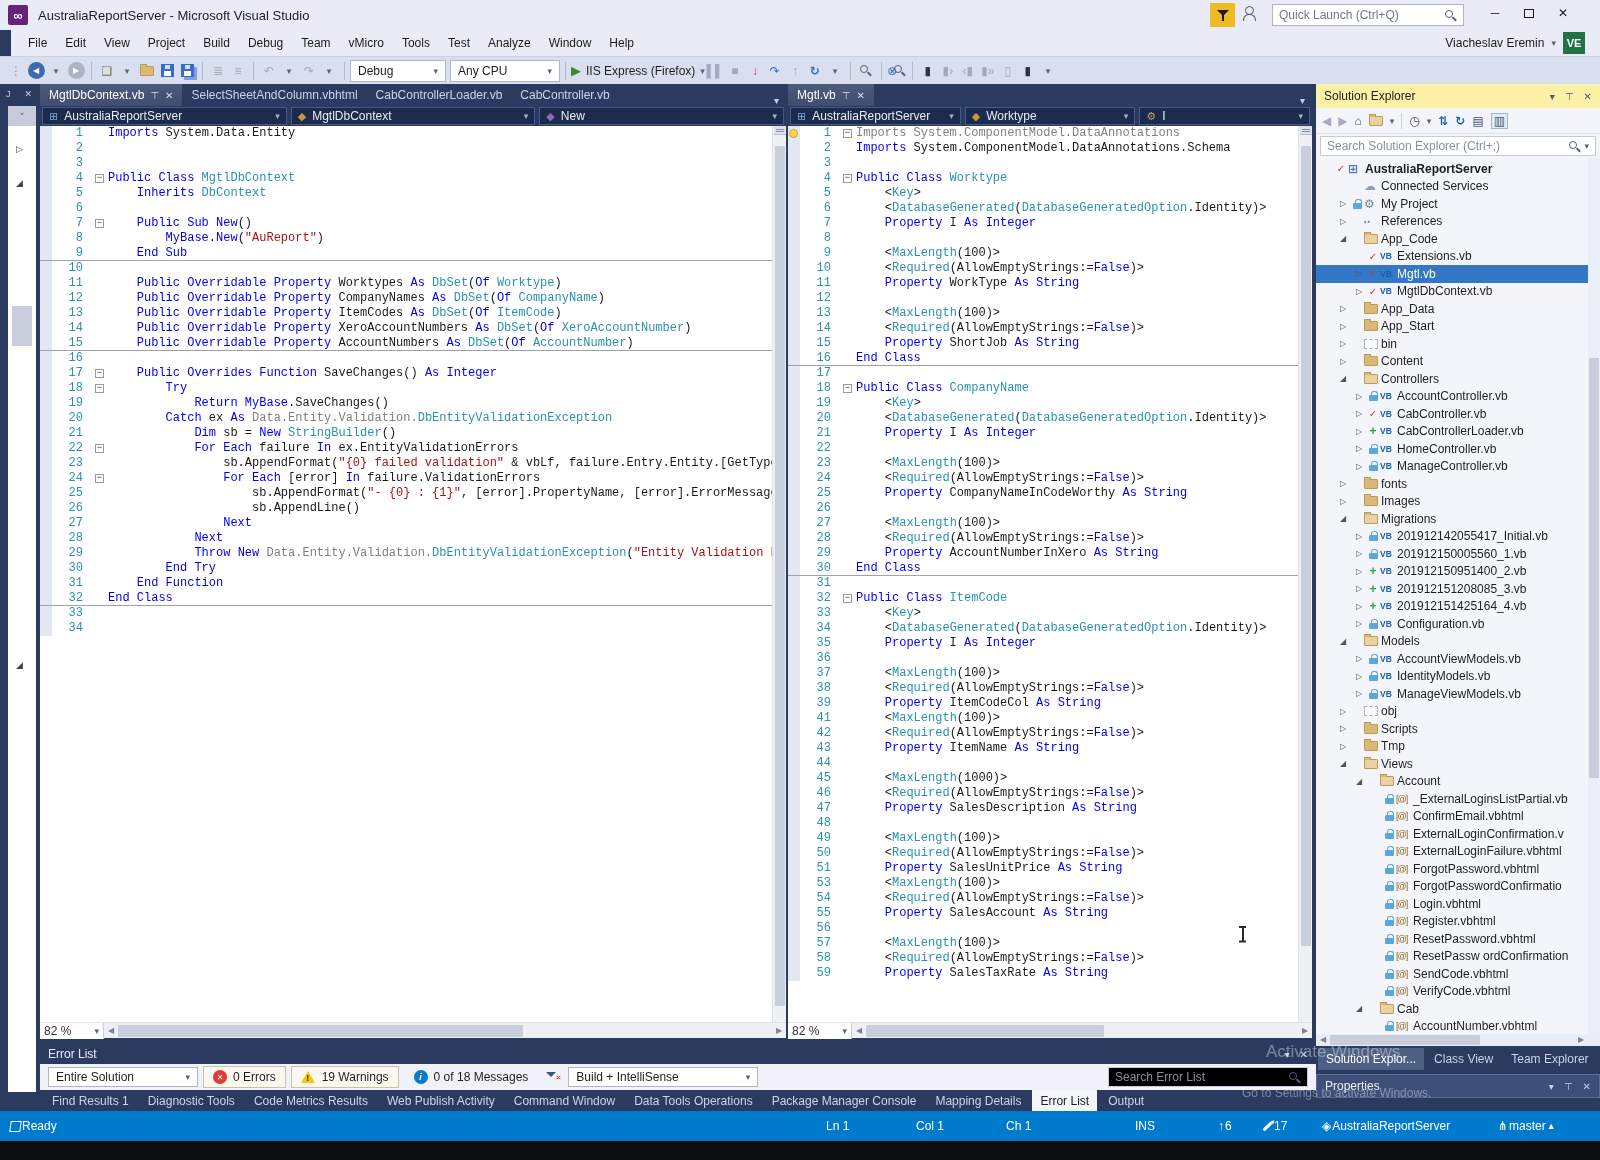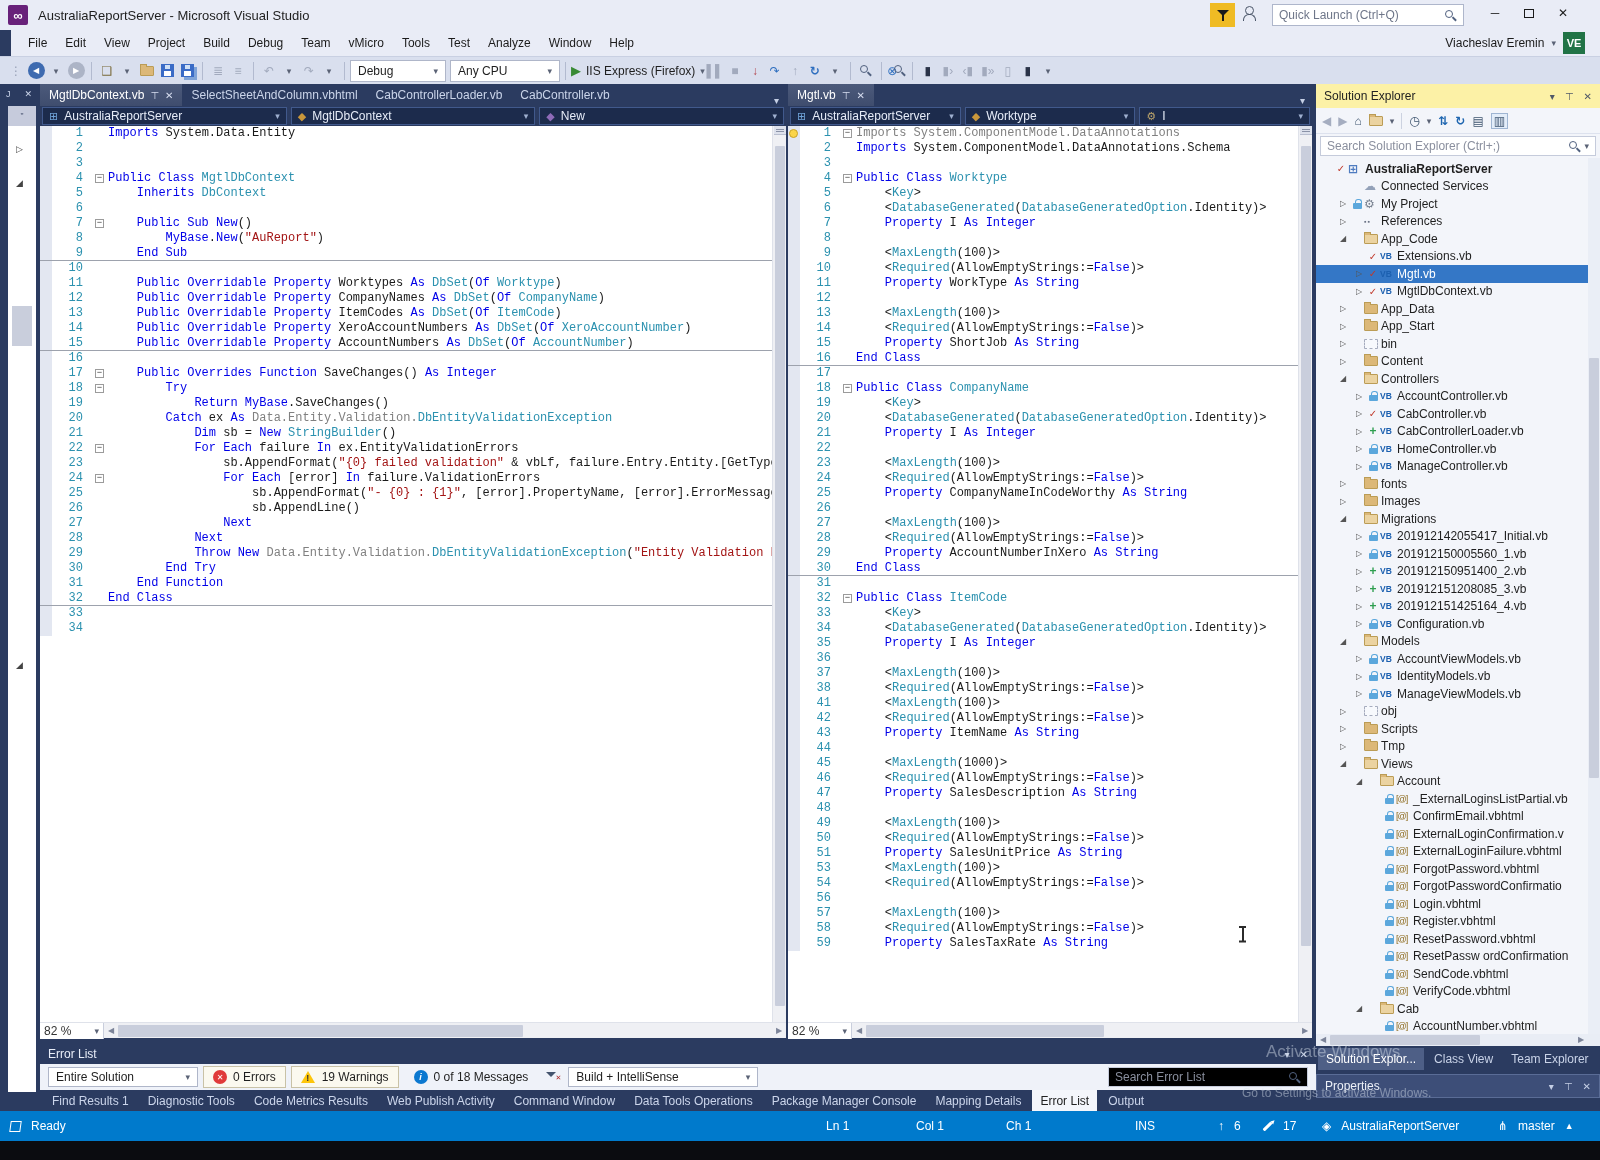--- a/index.html
+++ b/index.html
@@ -158,21 +158,21 @@
   #el-search{margin-left:auto;width:200px;height:20px;background:#000000;border:1px solid #C5CBDB;display:flex;align-items:center;padding:0 6px;color:#8A8F9E;flex:none;}
   #el-search .mag{margin-left:auto;}
 
   
   #bottom-tabs{position:absolute;left:40px;top:1090px;width:1276px;height:21px;display:flex;gap:3px;align-items:center;padding-left:4px;}
   .b-tab{padding:0 8px;height:21px;display:flex;align-items:center;color:#CBD5EB;white-space:nowrap;}
   .b-tab.active{background:#F4F6FB;color:#222;}
 
   
   #status{position:absolute;left:0;top:1111px;width:1600px;height:30px;background:#007ACC;color:#fff;}
-  #status .sb{position:absolute;top:0;height:30px;display:flex;align-items:center;gap:10px;}
+  #status .sb{position:absolute;top:0;height:30px;display:flex;align-items:center;gap:1px;}
   .ico-sq{width:11px;height:11px;border:1.5px solid #fff;transform:skewX(-8deg);}
   .ico-pencil{width:11px;height:3px;background:#fff;transform:rotate(-45deg);border-radius:1px;position:relative;}
   .ico-pencil::after{content:"";position:absolute;right:-4px;top:-0.5px;border-top:2px solid transparent;border-bottom:2px solid transparent;border-left:4px solid #fff;}
   #footer-black{position:absolute;left:0;top:1141px;width:1600px;height:19px;background:#0B0C10;}
 
   
   #watermark-1{position:absolute;left:1266px;top:1042px;font-size:17px;color:rgba(218,226,238,0.45);z-index:40;}
   #watermark-2{position:absolute;left:1242px;top:1086px;font-size:12px;color:rgba(218,226,238,0.45);z-index:40;}
   #ibeam{position:absolute;left:1238px;top:926px;width:9px;height:16px;z-index:45;}
   #ibeam::before{content:"";position:absolute;left:4px;top:0;width:1.5px;height:16px;background:#2B2B2B;}
@@ -477,33 +477,35 @@
           <div class="cl-row"><span class="cl-margin"></span><span class="cl-ln">29</span><span class="cl-fold"></span><span class="cl-code"><span class="tk-p">    </span><span class="tk-k">Property</span><span class="tk-p"> AccountNumberInXero </span><span class="tk-k">As String</span></span></div>
           <div class="cl-row sep"><span class="cl-margin"></span><span class="cl-ln">30</span><span class="cl-fold"></span><span class="cl-code"><span class="tk-k">End Class</span></span></div>
           <div class="cl-row"><span class="cl-margin"></span><span class="cl-ln">31</span><span class="cl-fold"></span><span class="cl-code"></span></div>
           <div class="cl-row"><span class="cl-margin"></span><span class="cl-ln">32</span><span class="cl-fold"><span class="fold-box">−</span></span><span class="cl-code"><span class="tk-k">Public Class</span><span class="tk-t"> ItemCode</span></span></div>
           <div class="cl-row"><span class="cl-margin"></span><span class="cl-ln">33</span><span class="cl-fold"></span><span class="cl-code"><span class="tk-p">    &lt;</span><span class="tk-t">Key</span><span class="tk-p">&gt;</span></span></div>
           <div class="cl-row"><span class="cl-margin"></span><span class="cl-ln">34</span><span class="cl-fold"></span><span class="cl-code"><span class="tk-p">    &lt;</span><span class="tk-t">DatabaseGenerated</span><span class="tk-p">(</span><span class="tk-t">DatabaseGeneratedOption</span><span class="tk-p">.Identity)&gt;</span></span></div>
           <div class="cl-row"><span class="cl-margin"></span><span class="cl-ln">35</span><span class="cl-fold"></span><span class="cl-code"><span class="tk-p">    </span><span class="tk-k">Property</span><span class="tk-p"> I </span><span class="tk-k">As Integer</span></span></div>
           <div class="cl-row"><span class="cl-margin"></span><span class="cl-ln">36</span><span class="cl-fold"></span><span class="cl-code"></span></div>
           <div class="cl-row"><span class="cl-margin"></span><span class="cl-ln">37</span><span class="cl-fold"></span><span class="cl-code"><span class="tk-p">    &lt;</span><span class="tk-t">MaxLength</span><span class="tk-p">(100)&gt;</span></span></div>
           <div class="cl-row"><span class="cl-margin"></span><span class="cl-ln">38</span><span class="cl-fold"></span><span class="cl-code"><span class="tk-p">    &lt;</span><span class="tk-t">Required</span><span class="tk-p">(AllowEmptyStrings:=</span><span class="tk-k">False</span><span class="tk-p">)&gt;</span></span></div>
+          <div class="cl-row"><span class="cl-margin"></span><span class="cl-ln">39</span><span class="cl-fold"></span><span class="cl-code"><span class="tk-p">    </span><span class="tk-k">Property</span><span class="tk-p"> ItemCodeCol </span><span class="tk-k">As String</span></span></div>
           <div class="cl-row"><span class="cl-margin"></span><span class="cl-ln">41</span><span class="cl-fold"></span><span class="cl-code"><span class="tk-p">    &lt;</span><span class="tk-t">MaxLength</span><span class="tk-p">(100)&gt;</span></span></div>
           <div class="cl-row"><span class="cl-margin"></span><span class="cl-ln">42</span><span class="cl-fold"></span><span class="cl-code"><span class="tk-p">    &lt;</span><span class="tk-t">Required</span><span class="tk-p">(AllowEmptyStrings:=</span><span class="tk-k">False</span><span class="tk-p">)&gt;</span></span></div>
           <div class="cl-row"><span class="cl-margin"></span><span class="cl-ln">43</span><span class="cl-fold"></span><span class="cl-code"><span class="tk-p">    </span><span class="tk-k">Property</span><span class="tk-p"> ItemName </span><span class="tk-k">As String</span></span></div>
           <div class="cl-row"><span class="cl-margin"></span><span class="cl-ln">44</span><span class="cl-fold"></span><span class="cl-code"></span></div>
           <div class="cl-row"><span class="cl-margin"></span><span class="cl-ln">45</span><span class="cl-fold"></span><span class="cl-code"><span class="tk-p">    &lt;</span><span class="tk-t">MaxLength</span><span class="tk-p">(1000)&gt;</span></span></div>
           <div class="cl-row"><span class="cl-margin"></span><span class="cl-ln">46</span><span class="cl-fold"></span><span class="cl-code"><span class="tk-p">    &lt;</span><span class="tk-t">Required</span><span class="tk-p">(AllowEmptyStrings:=</span><span class="tk-k">False</span><span class="tk-p">)&gt;</span></span></div>
           <div class="cl-row"><span class="cl-margin"></span><span class="cl-ln">47</span><span class="cl-fold"></span><span class="cl-code"><span class="tk-p">    </span><span class="tk-k">Property</span><span class="tk-p"> SalesDescription </span><span class="tk-k">As String</span></span></div>
           <div class="cl-row"><span class="cl-margin"></span><span class="cl-ln">48</span><span class="cl-fold"></span><span class="cl-code"></span></div>
           <div class="cl-row"><span class="cl-margin"></span><span class="cl-ln">49</span><span class="cl-fold"></span><span class="cl-code"><span class="tk-p">    &lt;</span><span class="tk-t">MaxLength</span><span class="tk-p">(100)&gt;</span></span></div>
           <div class="cl-row"><span class="cl-margin"></span><span class="cl-ln">50</span><span class="cl-fold"></span><span class="cl-code"><span class="tk-p">    &lt;</span><span class="tk-t">Required</span><span class="tk-p">(AllowEmptyStrings:=</span><span class="tk-k">False</span><span class="tk-p">)&gt;</span></span></div>
           <div class="cl-row"><span class="cl-margin"></span><span class="cl-ln">51</span><span class="cl-fold"></span><span class="cl-code"><span class="tk-p">    </span><span class="tk-k">Property</span><span class="tk-p"> SalesUnitPrice </span><span class="tk-k">As String</span></span></div>
           <div class="cl-row"><span class="cl-margin"></span><span class="cl-ln">53</span><span class="cl-fold"></span><span class="cl-code"><span class="tk-p">    &lt;</span><span class="tk-t">MaxLength</span><span class="tk-p">(100)&gt;</span></span></div>
           <div class="cl-row"><span class="cl-margin"></span><span class="cl-ln">54</span><span class="cl-fold"></span><span class="cl-code"><span class="tk-p">    &lt;</span><span class="tk-t">Required</span><span class="tk-p">(AllowEmptyStrings:=</span><span class="tk-k">False</span><span class="tk-p">)&gt;</span></span></div>
+          <div class="cl-row"><span class="cl-margin"></span><span class="cl-ln">55</span><span class="cl-fold"></span><span class="cl-code"><span class="tk-p">    </span><span class="tk-k">Property</span><span class="tk-p"> SalesAccount </span><span class="tk-k">As String</span></span></div>
           <div class="cl-row"><span class="cl-margin"></span><span class="cl-ln">56</span><span class="cl-fold"></span><span class="cl-code"></span></div>
           <div class="cl-row"><span class="cl-margin"></span><span class="cl-ln">57</span><span class="cl-fold"></span><span class="cl-code"><span class="tk-p">    &lt;</span><span class="tk-t">MaxLength</span><span class="tk-p">(100)&gt;</span></span></div>
           <div class="cl-row"><span class="cl-margin"></span><span class="cl-ln">58</span><span class="cl-fold"></span><span class="cl-code"><span class="tk-p">    &lt;</span><span class="tk-t">Required</span><span class="tk-p">(AllowEmptyStrings:=</span><span class="tk-k">False</span><span class="tk-p">)&gt;</span></span></div>
           <div class="cl-row"><span class="cl-margin"></span><span class="cl-ln">59</span><span class="cl-fold"></span><span class="cl-code"><span class="tk-p">    </span><span class="tk-k">Property</span><span class="tk-p"> SalesTaxRate </span><span class="tk-k">As String</span></span></div>
         </div>
         <div class="vscroll">
           <div class="split-grip"></div>
           <div class="vthumb" style="top: 20px; height: 800px;"></div>
         </div>
       </div>

